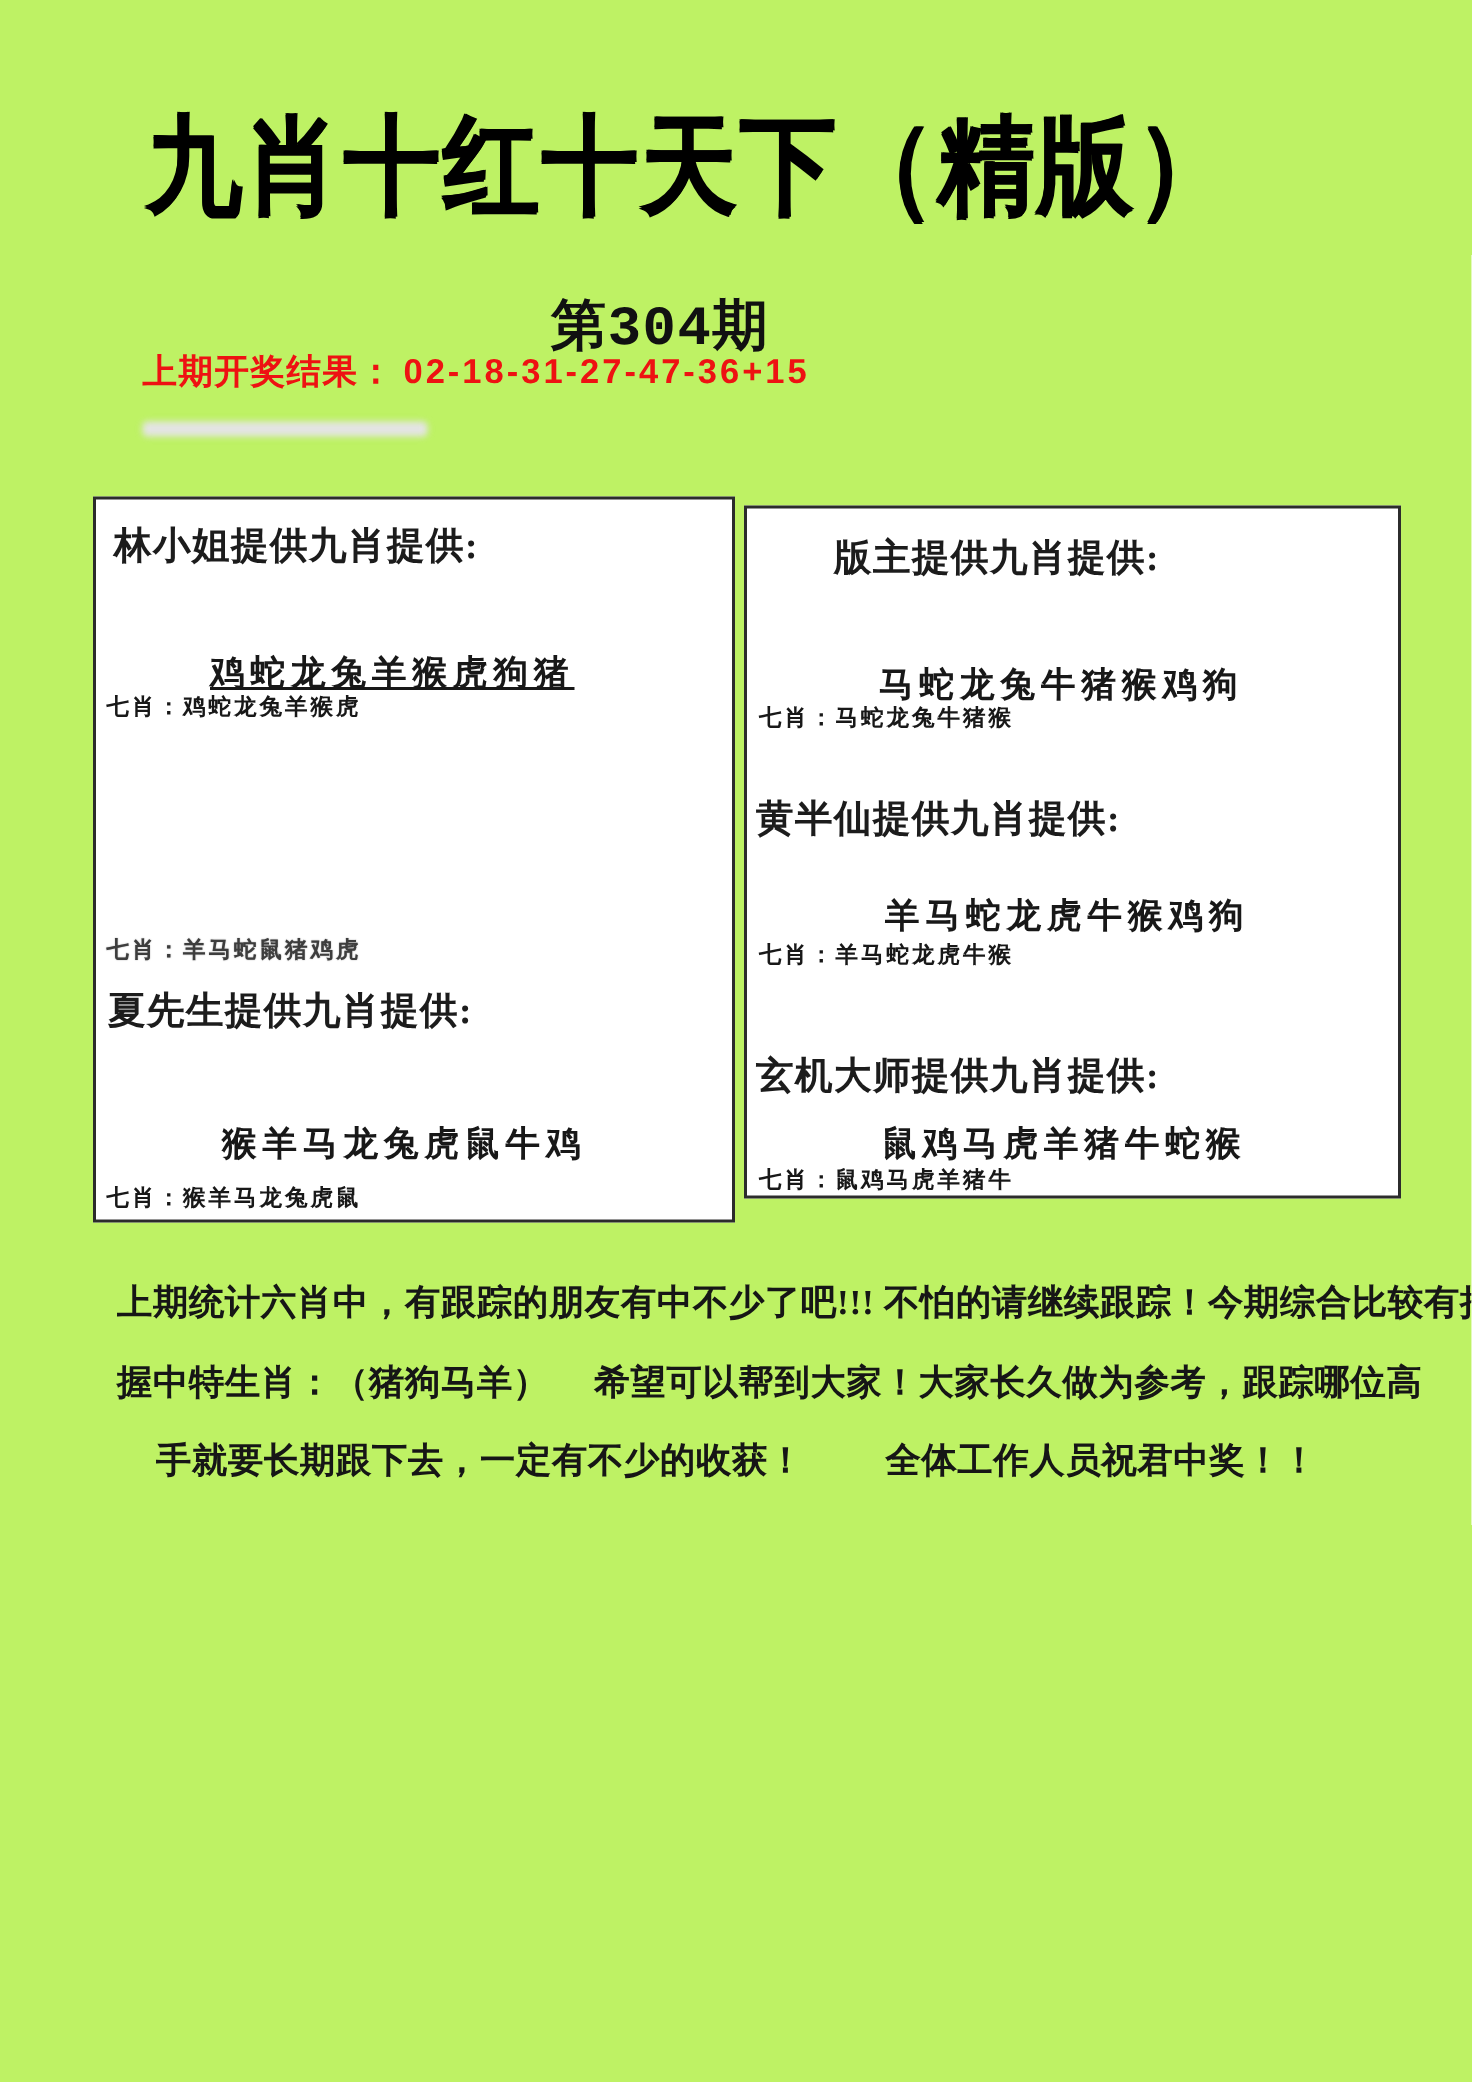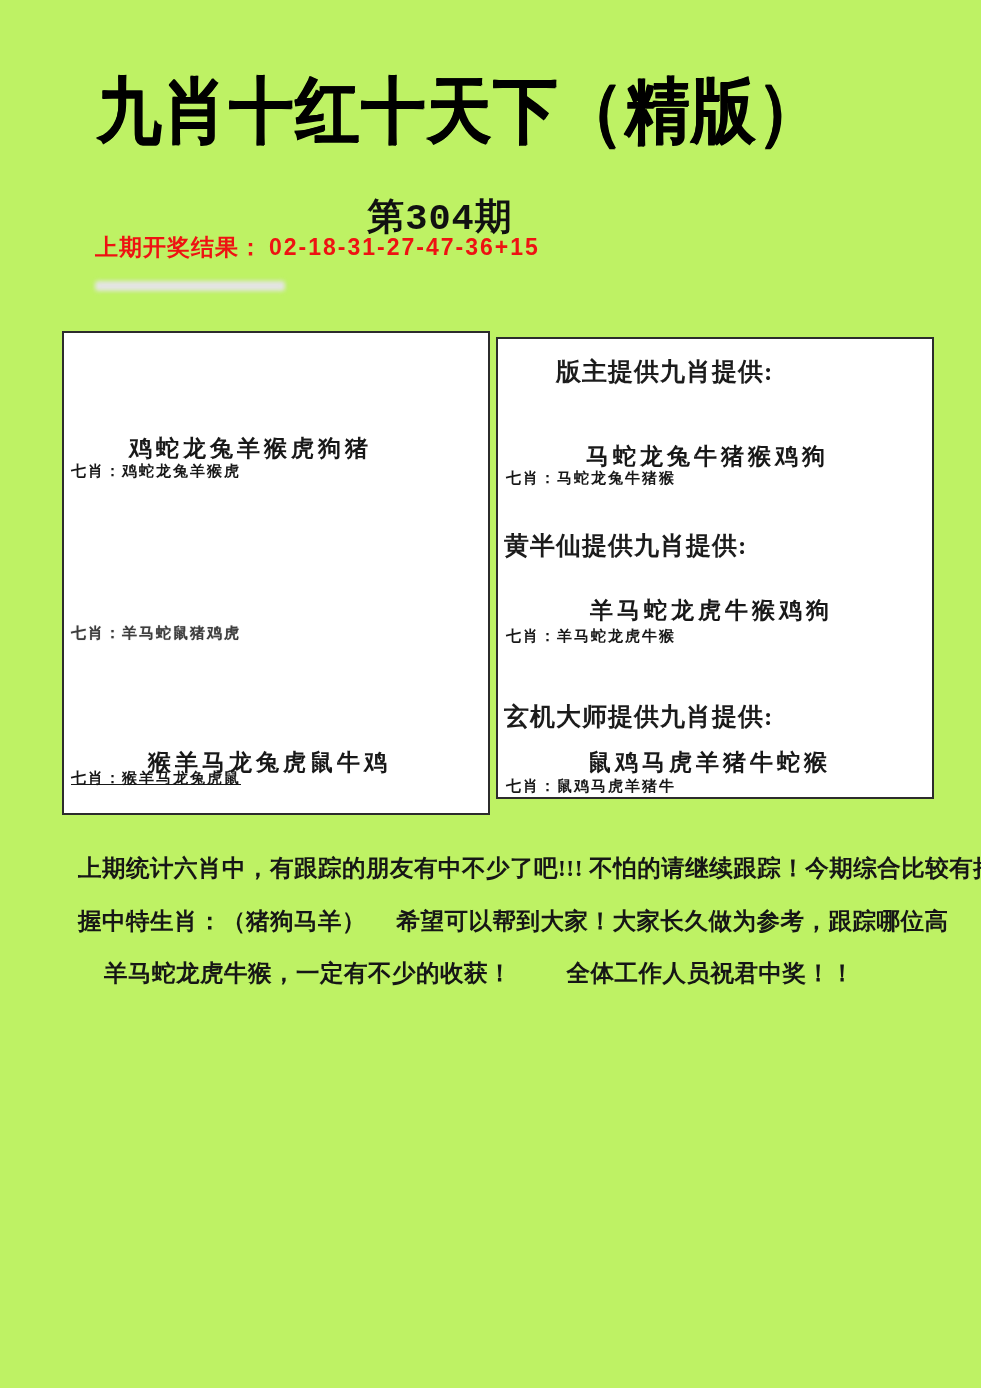--- a/index.html
+++ b/index.html
@@ -86,28 +86,28 @@
   .seven {
     font-size: 15px;
     letter-spacing: 2px;
     color: #181818;
     text-align: center;
   }
   .faded { color: #3d3d3d; text-shadow: 0 0 1px #9a9a9a; }
 
   
   .p-l0 { left: 12px; top: 14px;  }
-  .n-l0 { left: 65px; top: 100px; }
+  .n-l0 { left: 76px; top: 100px; text-decoration: underline; }
   .s-l0 { left: 7px;  top: 129px; }
   .p-l1 { left: 8px;  top: 172px; }
   .n-l1 { left: 84px; top: 256px; }
   .s-l1 { left: 7px;  top: 291px; }
   .p-l2 { left: 8px;  top: 324px; }
   .n-l2 { left: 84px; top: 414px; }
-  .s-l2 { left: 7px;  top: 436px; text-decoration: underline; }
+  .s-l2 { left: 7px;  top: 456px; }
 
   
   .p-r0 { left: 58px; top: 16px;  }
   .n-r0 { left: 88px; top: 102px; }
   .s-r0 { left: 8px;  top: 130px; }
   .p-r1 { left: 6px;  top: 166px; margin-top: 24px; }
   .n-r1 { left: 92px; top: 256px; }
   .s-r1 { left: 8px;  top: 288px; }
   .p-r2 { left: 6px;  top: 318px; margin-top: 43px; }
   .n-r2 { left: 90px; top: 408px; }
@@ -147,40 +147,42 @@
   <div class="issue">第304期</div>
 
   <div class="result">
     <span>上期开奖结果：</span><span class="nums">02-18-31-27-47-36+15</span>
   </div>
 
   <div class="artifact artifact-1"></div>
   <div class="artifact artifact-2"></div>
 
   <div class="panel panel-left">
+    <div class="line provider p-l0">林小姐提供九肖提供:</div>
     <div class="line nine n-l0">鸡蛇龙兔羊猴虎狗猪</div>
     <div class="line seven s-l0">七肖：鸡蛇龙兔羊猴虎</div>
 
     <div class="line seven faded s-l1">七肖：羊马蛇鼠猪鸡虎</div>
 
+    <div class="line provider p-l2">夏先生提供九肖提供:</div>
     <div class="line nine n-l2">猴羊马龙兔虎鼠牛鸡</div>
     <div class="line seven s-l2">七肖：猴羊马龙兔虎鼠</div>
   </div>
 
   <div class="panel panel-right">
     <div class="line provider p-r0">版主提供九肖提供:</div>
     <div class="line nine n-r0">马蛇龙兔牛猪猴鸡狗</div>
     <div class="line seven s-r0">七肖：马蛇龙兔牛猪猴</div>
 
     <div class="line provider p-r1">黄半仙提供九肖提供:</div>
     <div class="line nine n-r1">羊马蛇龙虎牛猴鸡狗</div>
     <div class="line seven s-r1">七肖：羊马蛇龙虎牛猴</div>
 
     <div class="line provider p-r2">玄机大师提供九肖提供:</div>
     <div class="line nine n-r2">鼠鸡马虎羊猪牛蛇猴</div>
     <div class="line seven s-r2">七肖：鼠鸡马虎羊猪牛</div>
   </div>
 
   <div class="footer-line f0">上期统计六肖中，有跟踪的朋友有中不少了吧!!! 不怕的请继续跟踪！今期综合比较有把</div>
   <div class="footer-line f1">握中特生肖：（猪狗马羊）　 希望可以帮到大家！大家长久做为参考，跟踪哪位高</div>
-  <div class="footer-line f2">羊马蛇龙虎牛猴，一定有不少的收获！　　 全体工作人员祝君中奖！！</div>
+  <div class="footer-line f2">手就要长期跟下去，一定有不少的收获！　　 全体工作人员祝君中奖！！</div>
 
 </div>
 
 </body></html>

